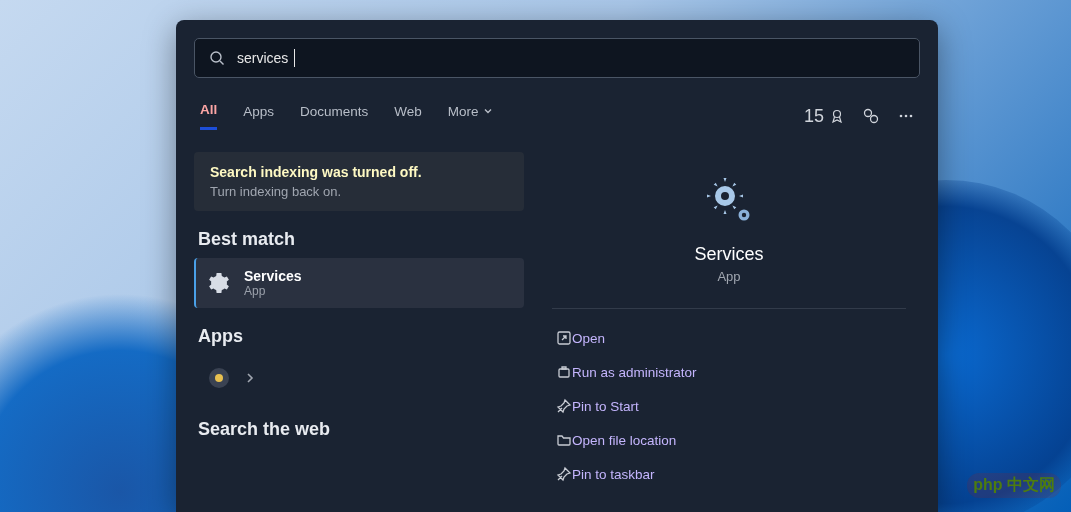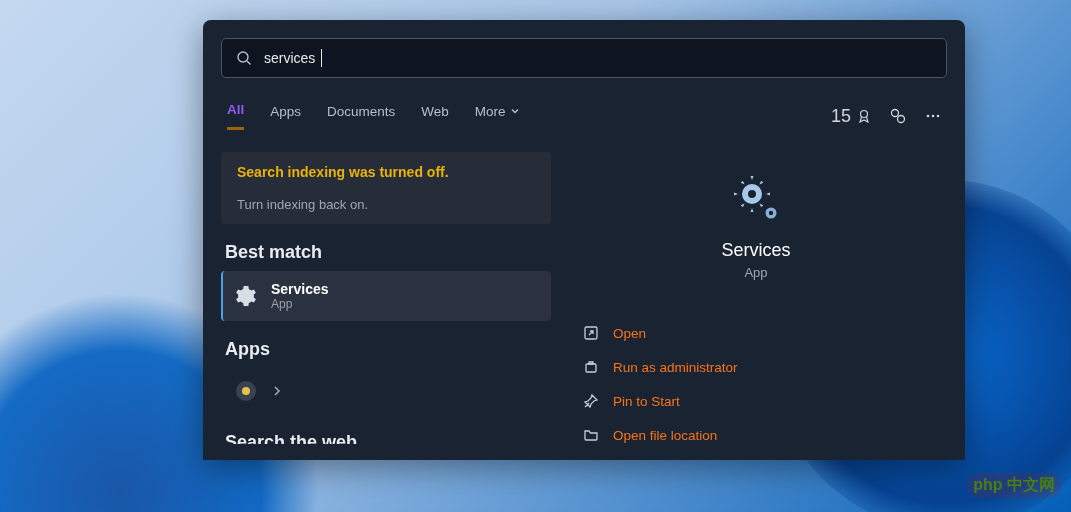--- a/index.html
+++ b/index.html
@@ -26,24 +26,24 @@
       width: 350px;
       height: 350px;
       background: radial-gradient(circle, #0868d0 0%, #044090 60%, transparent 75%);
       border-radius: 50%;
       right: -50px;
       top: 180px;
       opacity: 0.95;
     }
     .start-menu {
       position: absolute;
-      left: 203px;
+      left: 176px;
       top: 20px;
       width: 762px;
-      height: 440px;
+      height: 492px;
       background: #1a2332;
       border-radius: 8px 8px 0 0;
       box-shadow: 0 8px 32px rgba(0,0,0,0.4);
       overflow: hidden;
     }
     .search-bar {
       margin: 18px 18px 0 18px;
       height: 40px;
       background: #0e1520;
       border: 1px solid #4a5565;
@@ -77,23 +77,23 @@
       color: #b8bec8;
       font-size: 13.5px;
       margin-right: 26px;
       cursor: pointer;
       padding-bottom: 10px;
       display: flex;
       align-items: center;
       gap: 4px;
     }
     .tab.active {
-      color: #8b5cf6;
+      color: #fca5a5;
       font-weight: 600;
-      border-bottom: 3px solid #a16207;
+      border-bottom: 3px solid #1d4ed8;
     }
     .tabs-spacer { flex: 1; }
     .tabs-right {
       display: flex;
       align-items: center;
       gap: 18px;
       color: #d0d4db;
     }
     .points { display: flex; align-items: center; gap: 6px; font-size: 18px; }
     .content-row {
@@ -102,22 +102,22 @@
       gap: 14px;
       height: calc(100% - 130px);
     }
     .left-panel { width: 330px; display: flex; flex-direction: column; overflow: hidden; }
     .right-panel { flex: 1; display: flex; flex-direction: column; padding: 0 14px; }
     .notice {
       background: #262d38;
       border-radius: 4px;
       padding: 12px 16px;
     }
-    .notice-title { color: #eab308; font-size: 14px; font-weight: 600; }
-    .notice-sub { color: #a0a6b0; font-size: 13px; margin-top: 17px; }
+    .notice-title { color: #fef9c3; font-size: 14px; font-weight: 600; }
+    .notice-sub { color: #a0a6b0; font-size: 13px; margin-top: 4px; }
     .section-header {
       color: #e8ebf0;
       font-size: 18px;
       font-weight: 600;
       margin: 18px 4px 8px 4px;
     }
     .result-item {
       display: flex;
       align-items: center;
       padding: 10px 12px;
@@ -153,23 +153,22 @@
       display: flex;
       align-items: center;
       justify-content: center;
     }
     .preview-title { color: #fff; font-size: 18px; text-align: center; margin-top: 18px; }
     .preview-type { color: #a0a6b0; font-size: 13px; text-align: center; margin-top: 4px; }
     .preview-divider { height: 1px; background: #323b4a; margin: 24px 0 12px 0; }
     .action-item {
       display: flex;
       align-items: center;
-      gap: 14px;
       padding: 9px 4px;
-      color: #f97316;
+      color: #c4b5fd;
       font-size: 13.5px;
       cursor: pointer;
     }
     .action-item svg { flex-shrink: 0; }
     .watermark {
       position: absolute;
       right: 10px;
       bottom: 14px;
       color: #4d7c0f;
       font-weight: 700;
@@ -299,17 +298,23 @@
             <path d="M9 2l5 5-3 1-3 3-1 3-5-5 3-1 3-3 1-3zM6 10l-4 4"></path>
           </svg>
         <span>Pin to Start</span>
       </div>
       <div class="action-item">
         <svg width="16" height="16" viewBox="0 0 16 16" fill="none" stroke="#c8ccd4" stroke-width="1.3">
             <path d="M2 4h4l1.5 2H14v6a1 1 0 01-1 1H3a1 1 0 01-1-1V4z"></path>
           </svg>
         <span>Open file location</span>
       </div>
+      <div class="action-item">
+        <svg width="16" height="16" viewBox="0 0 16 16" fill="none" stroke="#c8ccd4" stroke-width="1.3">
+            <path d="M9 2l5 5-3 1-3 3-1 3-5-5 3-1 3-3 1-3zM6 10l-4 4"></path>
+          </svg>
+        <span>Pin to taskbar</span>
+      </div>
     </div>
   </div>
 </div>
 
 <div class="watermark">php 中文网</div>
 
 </body></html>

